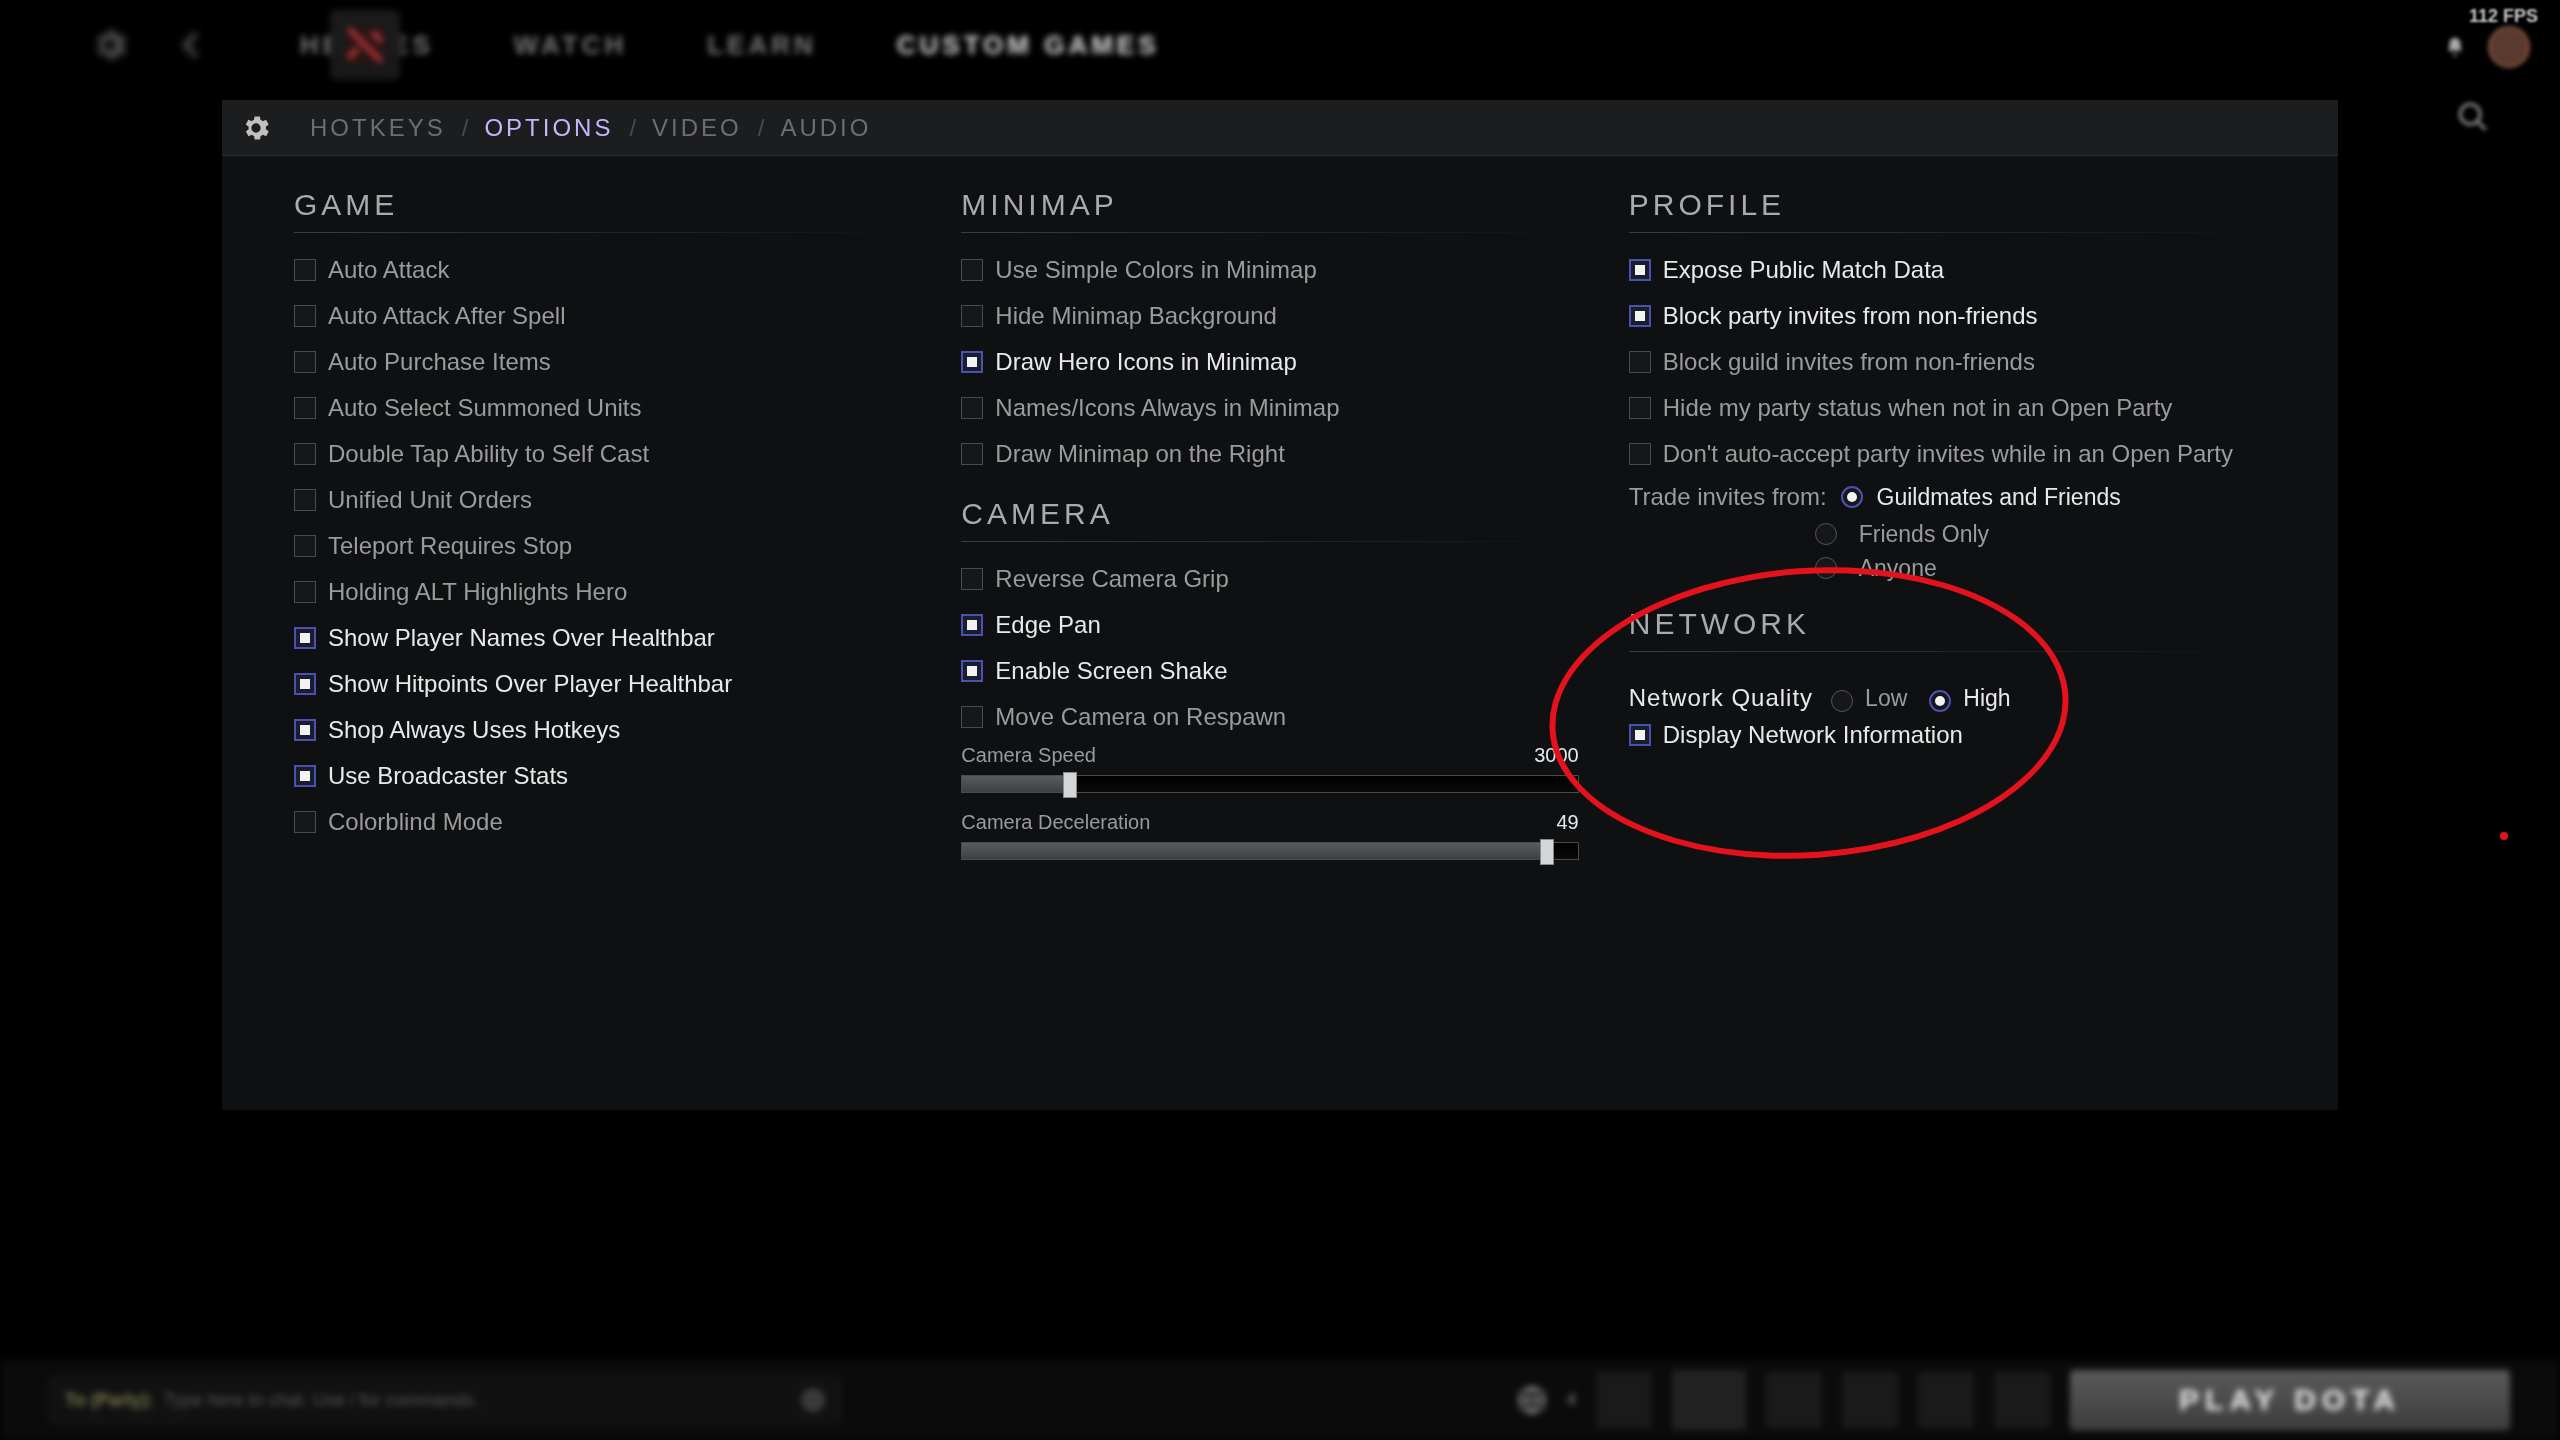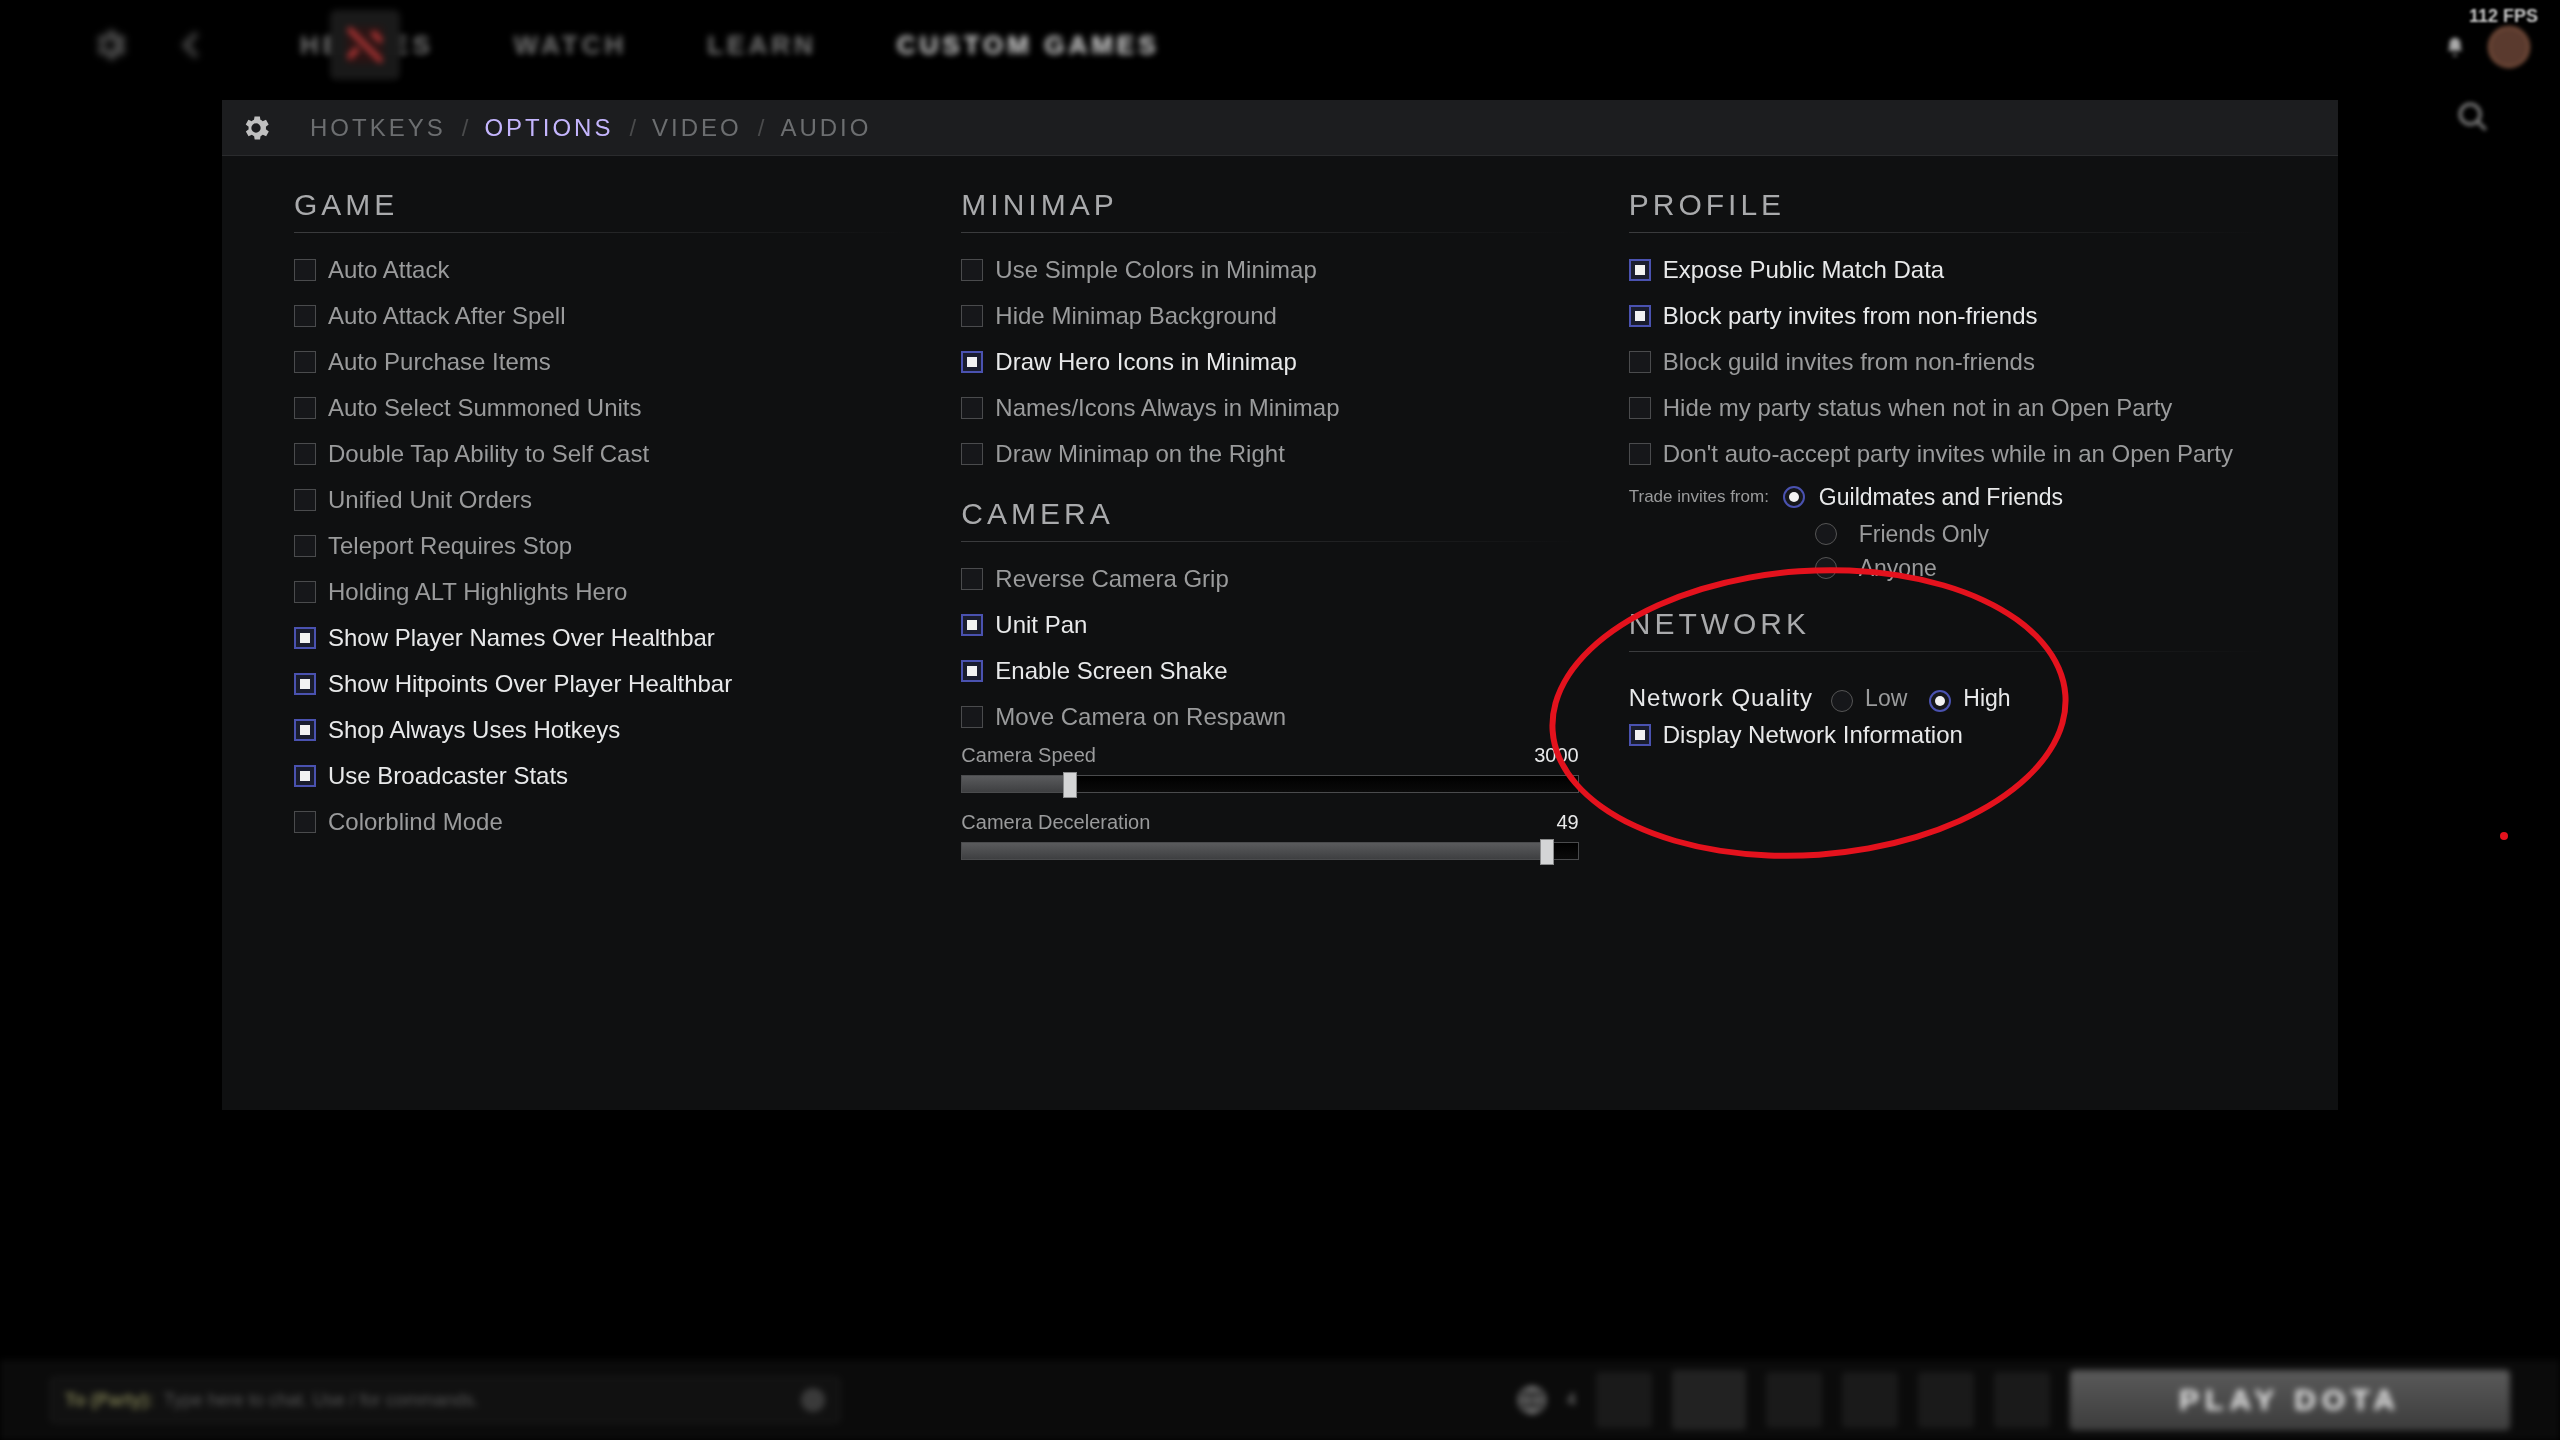--- a/index.html
+++ b/index.html
@@ -152,21 +152,21 @@
   }
   .radio {
     width: 22px; height: 22px; border-radius: 50%;
     border: 1px solid #555; background: #16171a;
     position: relative;
   }
   .radio-label { color: #e8e9ea; font-size: 23px; }
   .radio-row.dim .radio-label { color: #9a9b9c; }
 
   .trade-line { display: flex; align-items: center; gap: 14px; height: 40px; }
-  .trade-line .lead { color: #9a9b9c; font-size: 17px; }
+  .trade-line .lead { color: #9a9b9c; font-size: 24px; }
   .inline-radio {
     width: 22px; height: 22px; border-radius: 50%;
     border: 1px solid #555; background: #16171a; position: relative;
     cursor: pointer;
   }
   .inline-radio.selected { border: 2px solid #4a52b0; }
   .inline-radio.selected::after { content:""; position:absolute; inset:4px; border-radius:50%; background:#f2f2f2; }
   .inline-radio-label { color: #e8e9ea; font-size: 23px; margin-right: 10px; }
   .inline-radio-label.dim { color: #9a9b9c; }
 
@@ -355,21 +355,21 @@
 
       <div class="section-title" style="margin-top:20px">CAMERA</div>
       <div class="rule"></div>
       <div id="camera-options">
           <div class="checkbox-row unchecked">
             <div class="cb"></div>
             <span class="cb-label">Reverse Camera Grip</span>
           </div>
           <div class="checkbox-row checked">
             <div class="cb"></div>
-            <span class="cb-label">Unit Pan</span>
+            <span class="cb-label">Edge Pan</span>
           </div>
           <div class="checkbox-row checked">
             <div class="cb"></div>
             <span class="cb-label">Enable Screen Shake</span>
           </div>
           <div class="checkbox-row unchecked">
             <div class="cb"></div>
             <span class="cb-label">Move Camera on Respawn</span>
           </div>
         </div>

